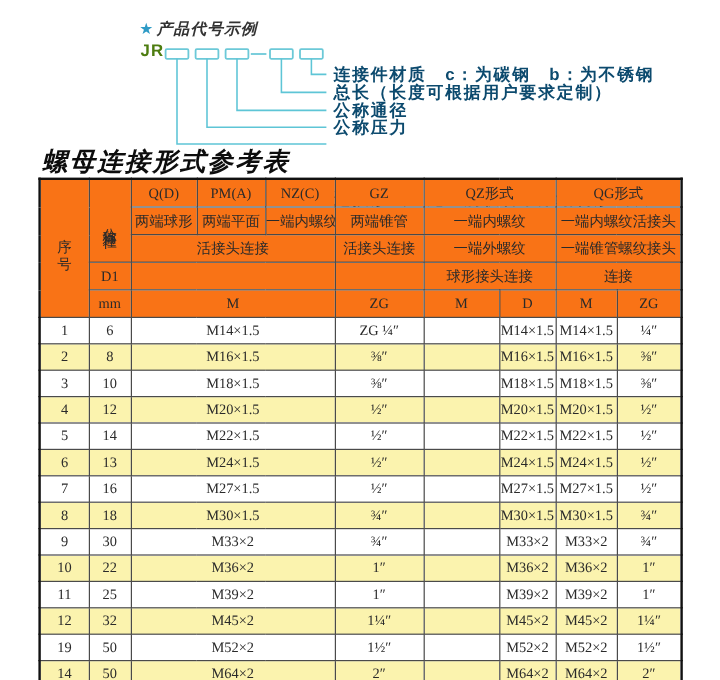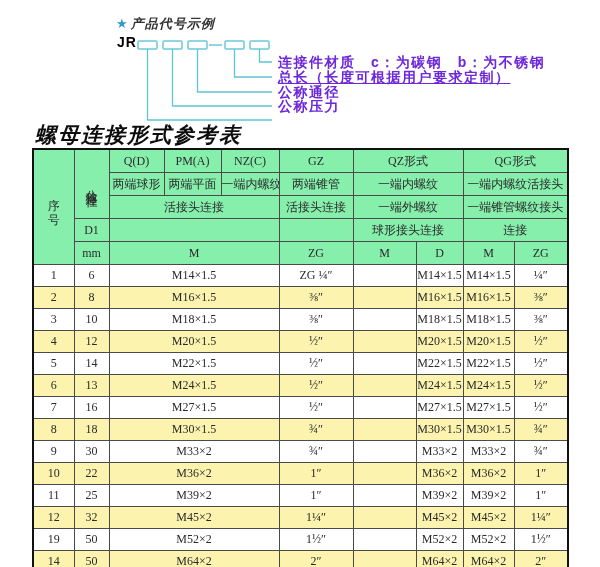--- a/index.html
+++ b/index.html
@@ -8,47 +8,47 @@
     font-family:"Liberation Sans","DejaVu Sans",sans-serif;overflow:hidden;
   }
   
   .diagram-heading{
     position:absolute;left:116px;top:15px;font-size:13px;font-weight:bold;
     color:#333333;letter-spacing:1px;white-space:nowrap;font-style:italic;
   }
   .star{color:#2e9bc6;margin-right:2px;font-weight:normal;}
   .code-prefix{
     position:absolute;left:117px;top:34px;font-size:14px;font-weight:bold;
-    color:#000000;letter-spacing:1px;
+    color:#4d7c0f;letter-spacing:1px;
   }
   .connectors{position:absolute;left:0;top:0;}
   .diagram-label{
-    position:absolute;left:278px;font-size:14px;font-weight:bold;color:#6d28d9;
+    position:absolute;left:278px;font-size:14px;font-weight:bold;color:#0c4a6e;
     letter-spacing:1.5px;white-space:nowrap;line-height:15px;
   }
-  .dl-0{top:55px;} .dl-1{top:70px;text-decoration:underline;} .dl-2{top:85px;} .dl-3{top:99px;} .dl-4{top:113px;margin-top:45px;}
+  .dl-0{top:55px;} .dl-1{top:70px;} .dl-2{top:85px;} .dl-3{top:99px;} .dl-4{top:113px;margin-top:45px;}
   
   .table-title{
     position:absolute;left:35px;top:121px;
     font-family:"Liberation Serif","DejaVu Serif",serif;
     font-weight:bold;font-style:italic;font-size:21px;color:#0d0d0d;
     letter-spacing:2px;white-space:nowrap;
   }
   
   table.ref{
     position:absolute;left:32px;top:148px;width:535px;
     border-collapse:collapse;table-layout:fixed;
     border:2px solid #111111;
     font-family:"Liberation Serif","DejaVu Serif",serif;
   }
   table.ref td{
     border:1px solid #4a4a4a;text-align:center;vertical-align:middle;
     padding:0;font-size:12px;color:#2a2a2a;overflow:hidden;white-space:nowrap;
   }
-  thead td{background:#86efac;color:#1c3050;height:22px;}
+  thead td{background:#f97316;color:#1c3050;height:22px;}
   tbody td{height:21px;background:#ffffff;}
   tbody tr:nth-child(even) td{background:#fbf3ae;}
   .v{
     writing-mode:vertical-rl;text-orientation:upright;display:inline-block;
     line-height:1;letter-spacing:2px;
   }
   .v-serial{letter-spacing:16px;}
 </style>
 </head>
 <body>

